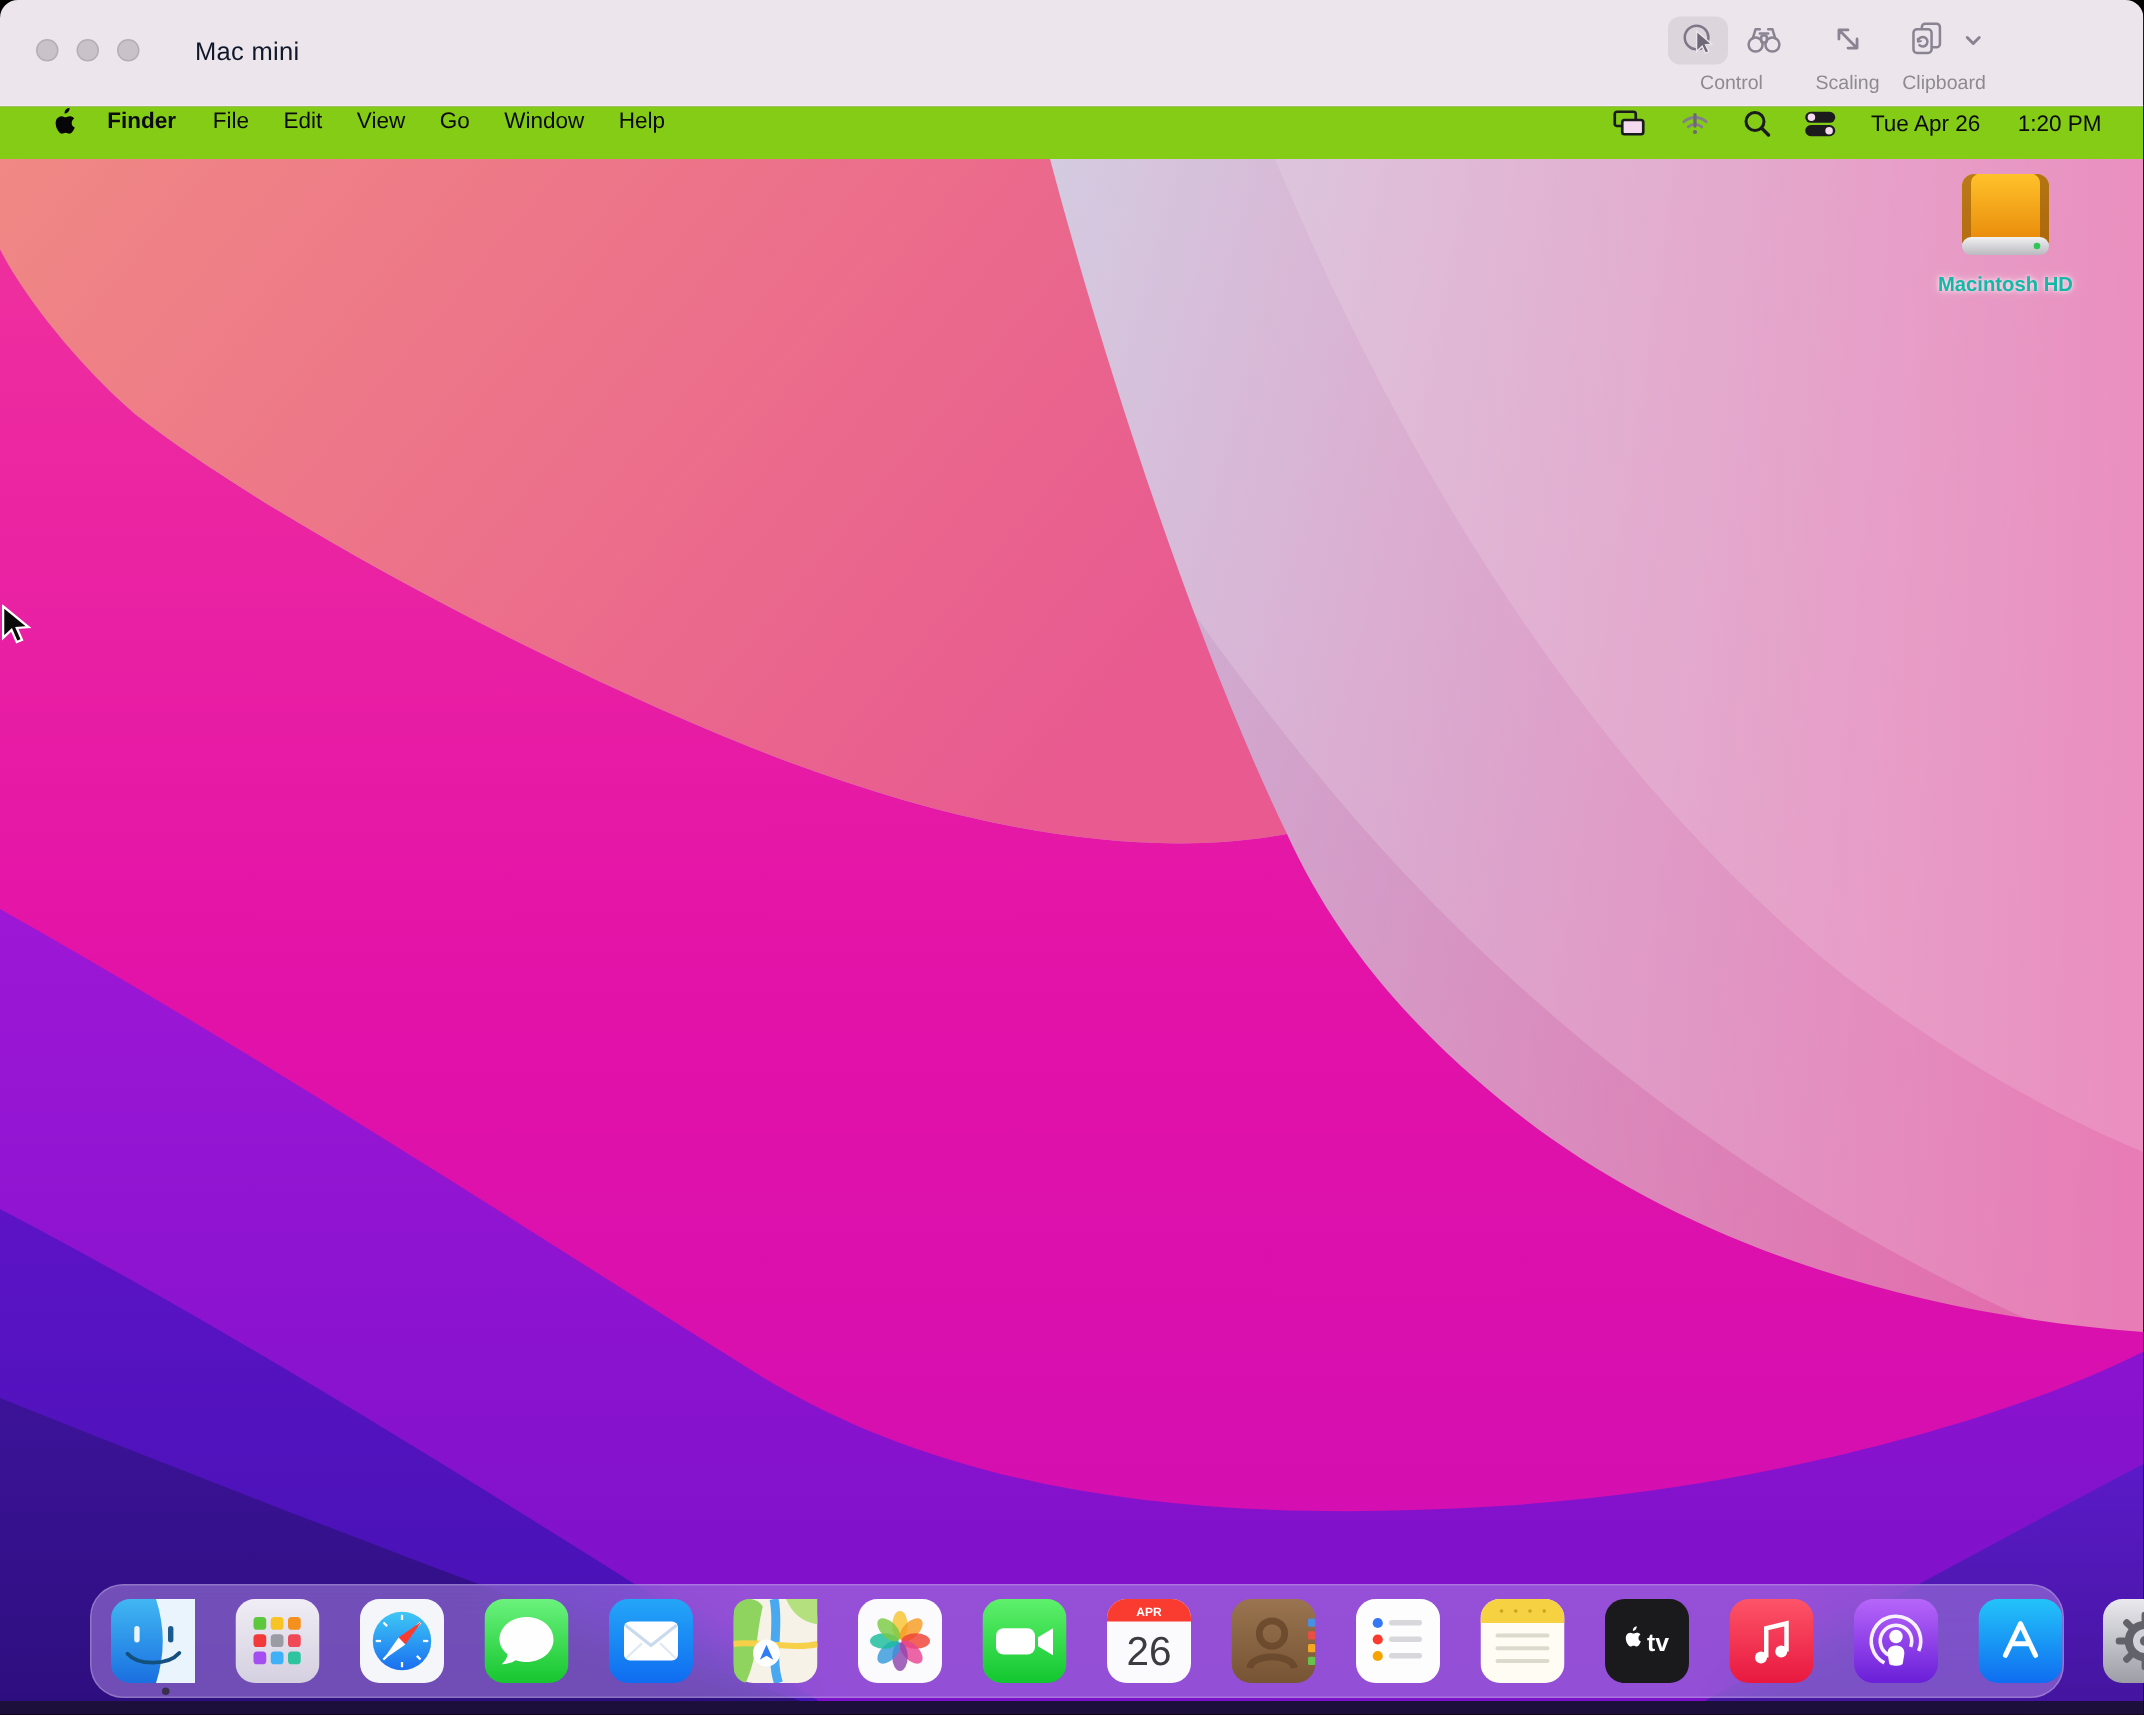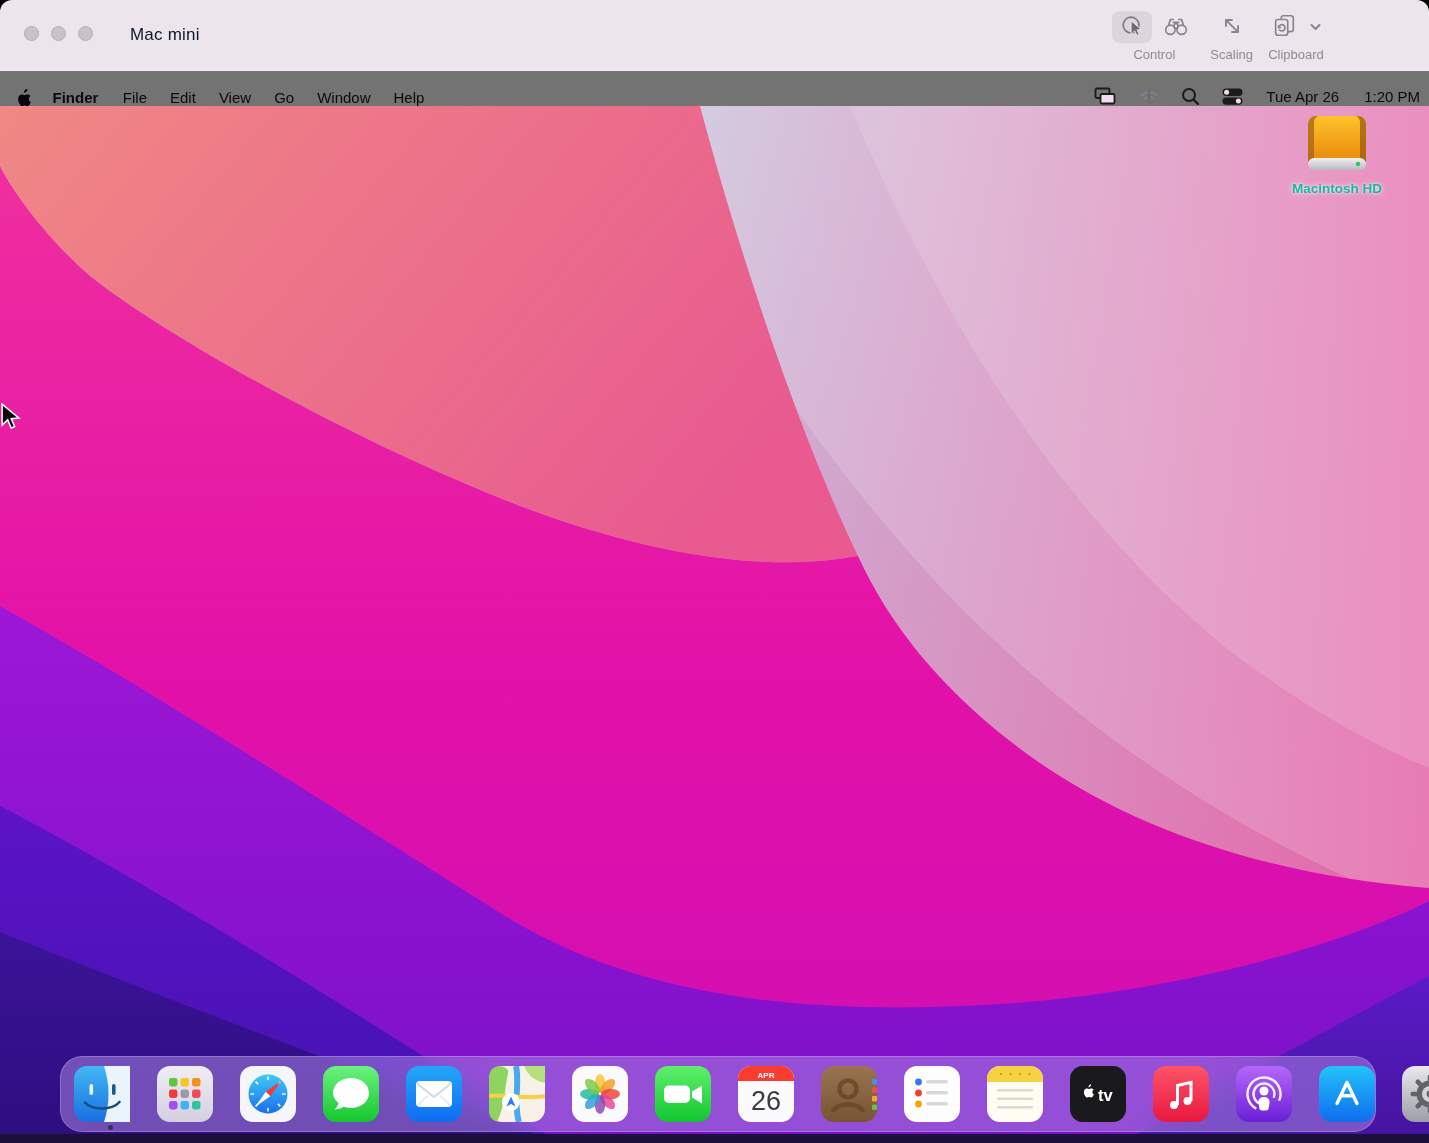--- a/index.html
+++ b/index.html
@@ -18,21 +18,21 @@
     font-size:17px;font-weight:400;color:#0f172a;letter-spacing:.2px;}
   .toolbar{position:absolute;top:10px;right:104px;display:flex;gap:14px;}
   .tb-group{display:flex;flex-direction:column;align-items:center;}
   .tb-icons{display:flex;align-items:center;gap:4px;height:34px;}
   .tb-btn{display:flex;align-items:center;justify-content:center;width:40px;height:32px;border-radius:8px;background:transparent;border:none;padding:0;}
   .tb-btn.selected{background:#dcd5dc;}
   .tb-label{margin-top:3px;font-size:13px;color:#8f8a90;}
   .tb-ic{stroke:#8a8392;fill:none;stroke-width:1.8;stroke-linecap:round;stroke-linejoin:round;}
 
   
-  .menubar{position:relative;height:36px;background:#737373;display:flex;align-items:flex-end;padding:0 9px;box-sizing:border-box;}
+  .menubar{position:relative;height:36px;background:#84cc16;display:flex;align-items:flex-start;padding:0 28px;box-sizing:border-box;}
   .menu-left{display:flex;align-items:center;}
   .apple-logo{display:flex;align-items:center;margin:0 9px 0 7px;}
   .menu-item{padding:0 11.5px;font-size:15px;color:#0b0b0e;cursor:default;}
   .menu-item.bold{font-weight:700;padding-right:13px;}
   .menu-right{margin-left:auto;display:flex;align-items:center;gap:19px;}
   .status-icon{display:flex;align-items:center;}
   .menubar-clock{display:flex;align-items:center;gap:25px;font-size:15px;color:#0b0b0e;font-weight:500;margin-left:2px;}
 
   
   .desktop{position:absolute;top:106px;left:0;right:0;bottom:0;overflow:hidden;}

